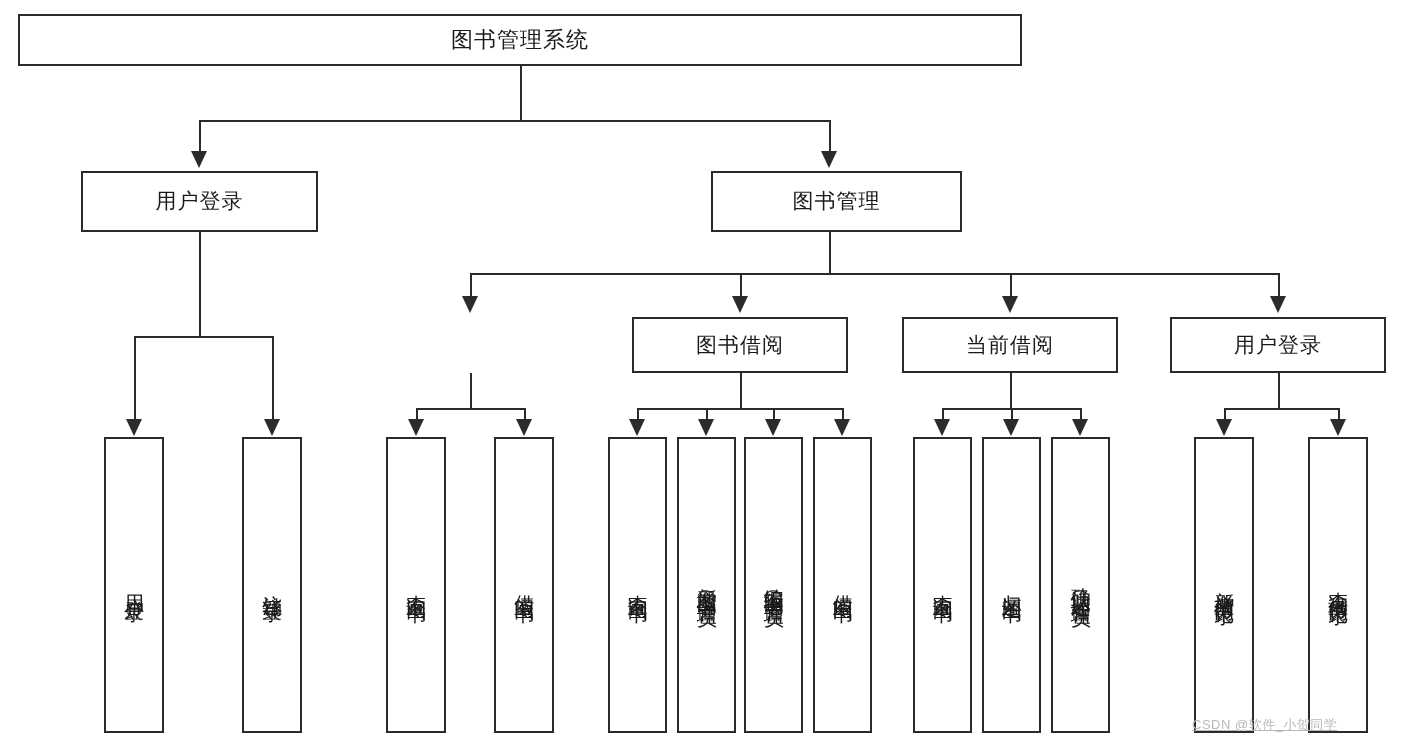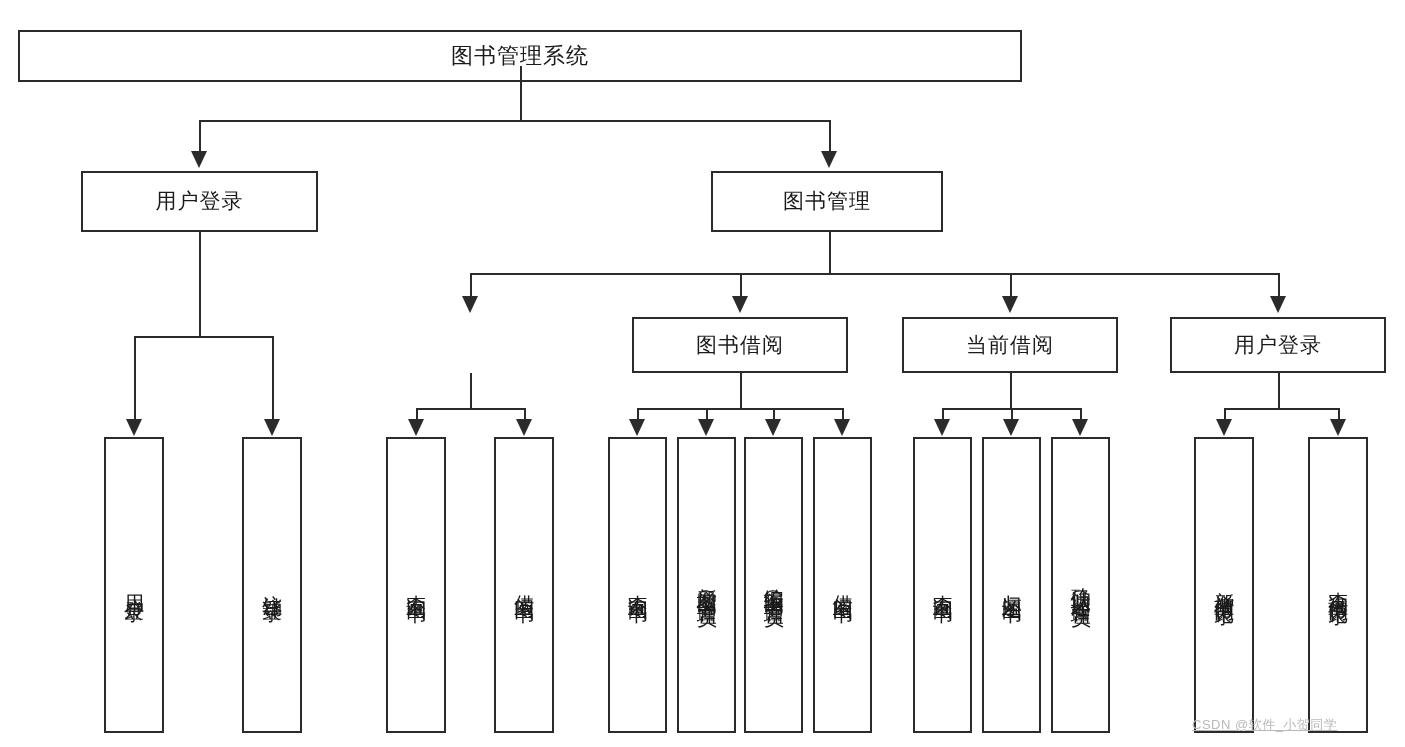--- a/index.html
+++ b/index.html
@@ -76,38 +76,38 @@
     white-space: nowrap;
     letter-spacing: 0.5px;
     text-decoration: underline;
   }
 </style>
 </head>
 <body>
 
 <div id="canvas">
 
-  <div class="node root" style="left:18px; top:14px; width:1004px; height:52px;margin-top:16px;">
+  <div class="node root" style="left:18px; top:14px; width:1004px; height:52px;">
     <span>图书管理系统</span>
   </div>
 
   <div class="vline" style="left:520px; top:66px; height:54px;"></div>
 
   <div class="hline" style="left:199px; top:120px; width:631px;"></div>
 
   <div class="vline" style="left:199px; top:120px; height:33px;"></div>
   <div class="arrow" style="left:191px; top:151px;"></div>
 
   <div class="vline" style="left:829px; top:120px; height:33px;"></div>
   <div class="arrow" style="left:821px; top:151px;"></div>
 
   <div class="node" style="left:81px; top:171px; width:237px; height:61px;">
     <span>用户登录</span>
   </div>
-  <div class="node" style="left:711px; top:171px; width:232px; height:61px;">
+  <div class="node" style="left:711px; top:171px; width:251px; height:61px;">
     <span>图书管理</span>
   </div>
 
   <div class="vline" style="left:199px; top:232px; height:104px;"></div>
   <div class="hline" style="left:134px; top:336px; width:138px;"></div>
   <div class="vline" style="left:134px; top:336px; height:85px;"></div>
   <div class="arrow" style="left:126px; top:419px;"></div>
   <div class="vline" style="left:272px; top:336px; height:85px;"></div>
   <div class="arrow" style="left:264px; top:419px;"></div>
 

